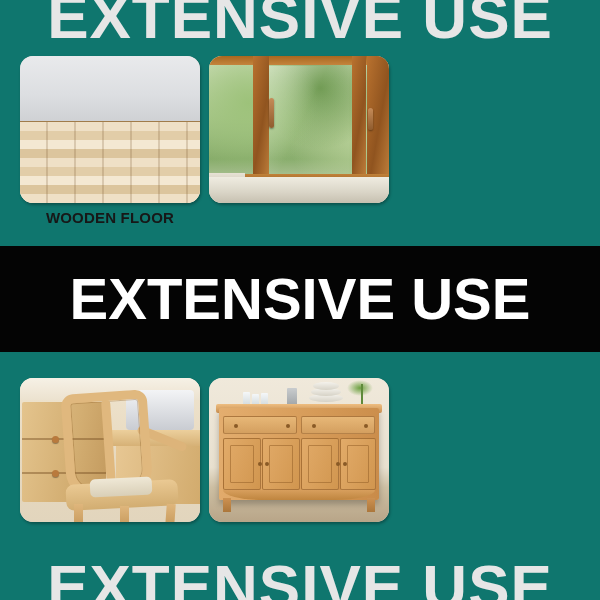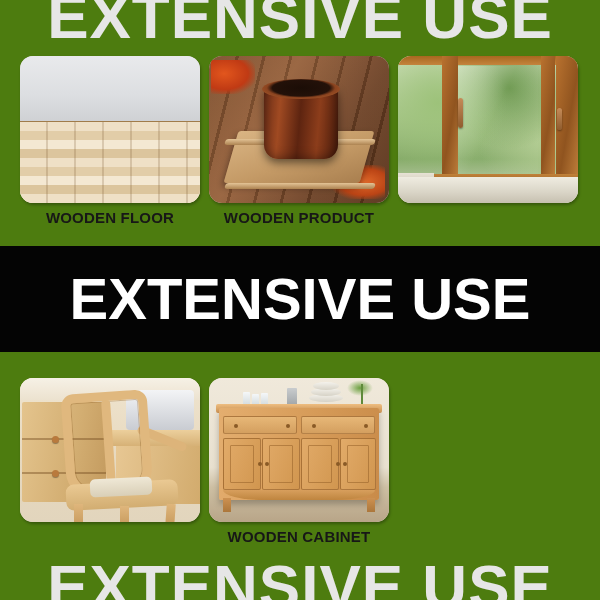--- a/index.html
+++ b/index.html
@@ -10,21 +10,21 @@
   }
   body {
     font-family: "Liberation Sans", sans-serif;
   }
 
   #page {
     position: relative;
     width: 600px;
     height: 600px;
     overflow: hidden;
-    background: #4d7c0f;
+    background: #0f766e;
   }
 
   
   .watermark {
     position: absolute;
     left: 50%;
     transform: translateX(-50%);
     width: 660px;
     text-align: center;
     font-family: "Liberation Sans", sans-serif;
@@ -410,35 +410,20 @@
       <div class="thumb">
         <div class="art">
           <div class="floor-wall"></div>
           <div class="floor-edge"></div>
           <div class="floor-boards"></div>
         </div>
       </div>
       <div class="caption">WOODEN FLOOR</div>
     </div>
 
-    <div class="cell">
-      <div class="thumb">
-        <div class="art">
-          <div class="prod-bg"></div>
-          <div class="prod-leaf prod-leaf-a"></div>
-          <div class="prod-leaf prod-leaf-b"></div>
-          <div class="prod-tray"></div>
-          <div class="prod-tray-rail prod-rail-a"></div>
-          <div class="prod-tray-rail prod-rail-b"></div>
-          <div class="prod-cup"></div>
-          <div class="prod-cup-rim"></div>
-        </div>
-      </div>
-      <div class="caption">WOODEN PRODUCT</div>
-    </div>
 
     <div class="cell">
       <div class="thumb">
         <div class="art">
           <div class="win-out"></div>
           <div class="win-glass-sheen"></div>
           <div class="win-frame win-sash-top"></div>
           <div class="win-frame win-mull-a"></div>
           <div class="win-frame win-mull-b"></div>
           <div class="win-frame win-vert-r"></div>
@@ -522,21 +507,20 @@
             </div>
           <div class="cab-pull" style="left:49px;top:84px"></div>
           <div class="cab-pull" style="left:56px;top:84px"></div>
           <div class="cab-pull" style="left:127px;top:84px"></div>
           <div class="cab-pull" style="left:134px;top:84px"></div>
           <div class="cab-apron"></div>
           <div class="cab-legp" style="left:14px"></div>
           <div class="cab-legp" style="left:158px"></div>
         </div>
       </div>
-      <div class="caption">WOODEN CABINET</div>
     </div>
 
 
   </div>
 
   <div class="watermark watermark-bottom">EXTENSIVE USE</div>
 
 </div>
 
 </body></html>

